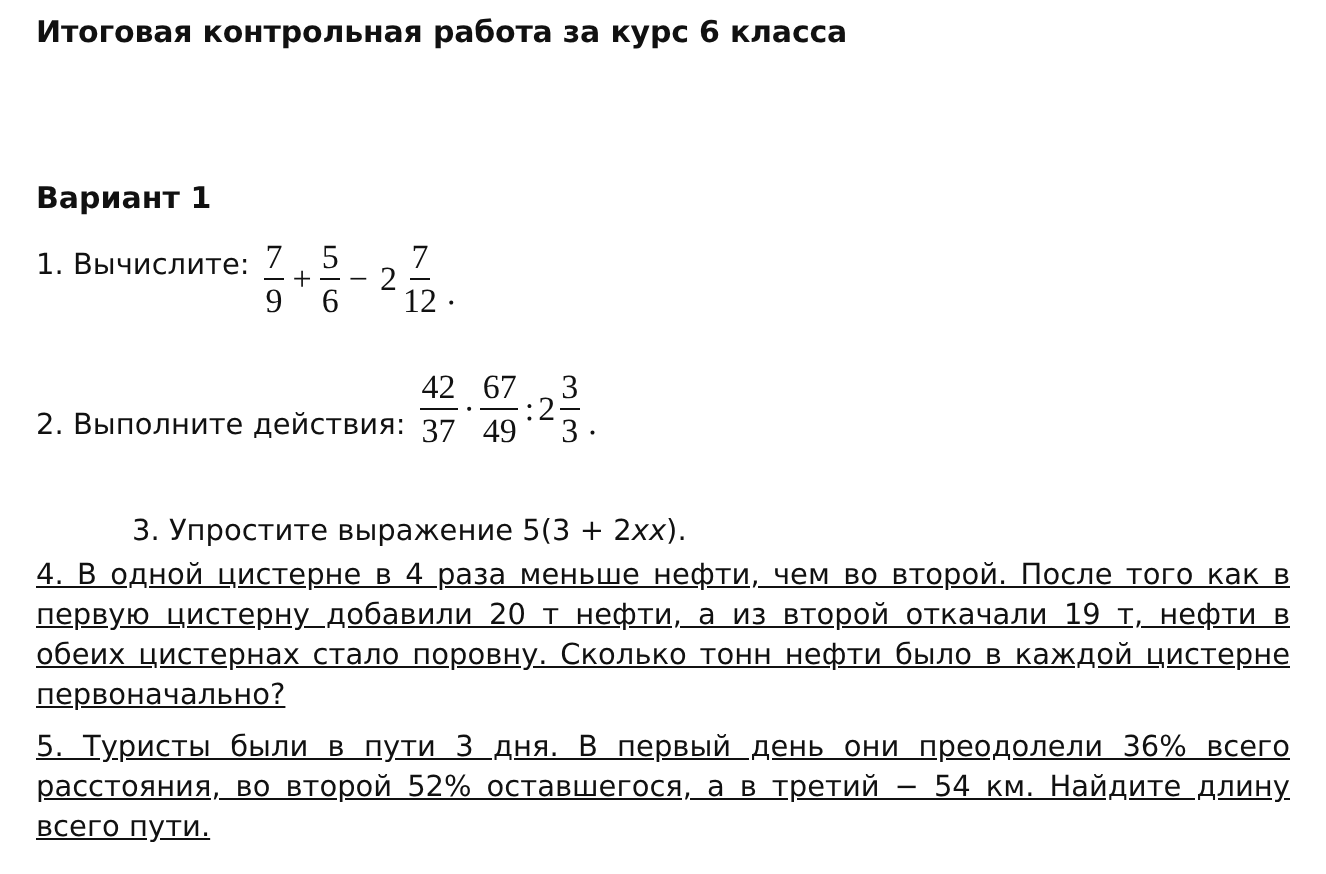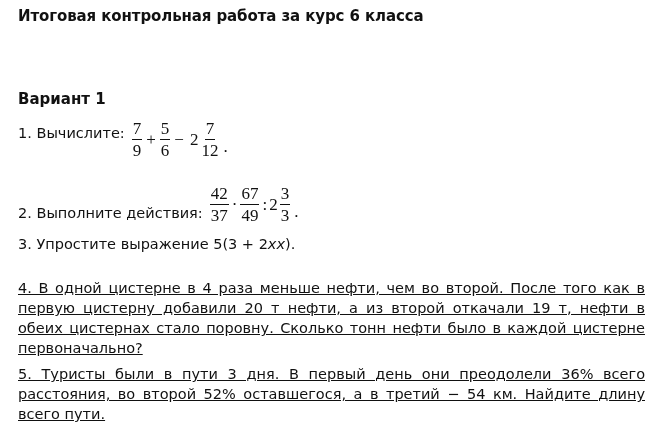--- a/index.html
+++ b/index.html
@@ -79,21 +79,21 @@
     <span class="op" style="margin:0 2px;">:</span>
     <span class="whole" style="margin-left:0;">2</span>
     <span class="frac">
       <span class="num">3</span>
       <span class="den">3</span>
     </span>
     <span class="dot-end">.</span>
   </span>
 </div>
 
-<div class="task-line" style="top:236px;">
+<div class="task-line" style="top:258px;margin-left:48px;">
   <span>3. Упростите выражение 5(3 + 2</span>
     <span class="it">x</span>
     <span class="it">x</span>
     <span>).</span>
 </div>
 
 <div class="para" style="top:278px;">4. В одной цистерне в 4 раза меньше нефти, чем во второй. После того как в первую цистерну добавили 20 т нефти, а из второй откачали 19 т, нефти в обеих цистернах стало поровну. Сколько тонн нефти было в каждой цистерне первоначально?</div>
 
 <div class="para" style="top:364px;">5. Туристы были в пути 3 дня. В первый день они преодолели 36% всего расстояния, во второй 52% оставшегося, а в третий − 54 км. Найдите длину всего пути.</div>
 

